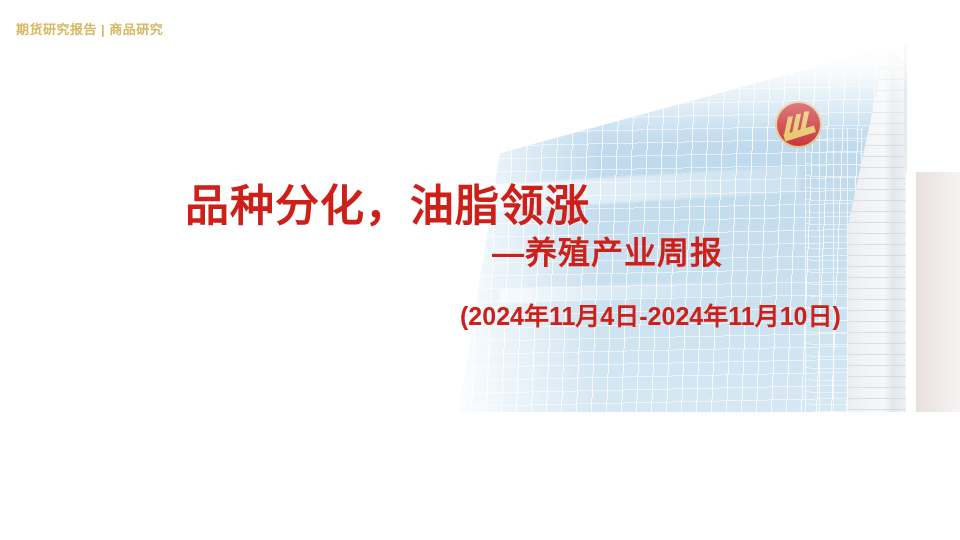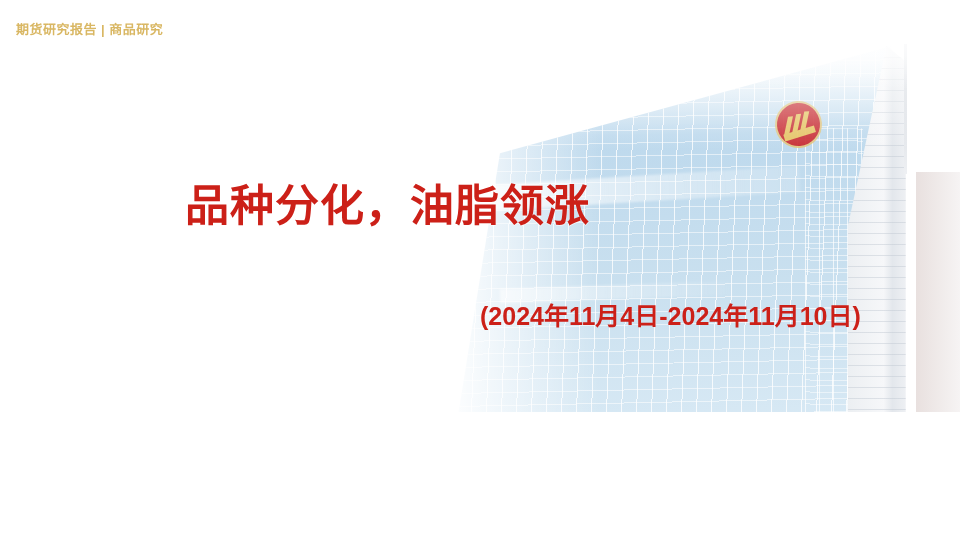--- a/index.html
+++ b/index.html
@@ -193,21 +193,21 @@
     left: 492px;
     top: 227px;
     font-size: 32px;
     font-weight: bold;
     color: #cc2018;
     letter-spacing: 1px;
     white-space: nowrap;
   }
   .title-date {
     position: absolute;
-    left: 480px;
+    left: 460px;
     top: 296px;
     font-size: 25px;
     font-weight: bold;
     color: #cc2018;
     letter-spacing: 0px;
     white-space: nowrap;
   }
 
   
   .gold-bar {
@@ -249,20 +249,21 @@
     </div>
 
     <div class="fade-top"></div>
     <div class="fade-topright"></div>
     <div class="fade-left"></div>
   </div>
 
   <div class="kicker">期货研究报告 | 商品研究</div>
 
   <div class="title-main">品种分化，油脂领涨</div>
+  <div class="title-sub">—养殖产业周报</div>
   <div class="title-date">(2024年11月4日-2024年11月10日)</div>
 
   <div class="gold-bar"></div>
   <div class="red-band">
 
     
 
     
 
     

